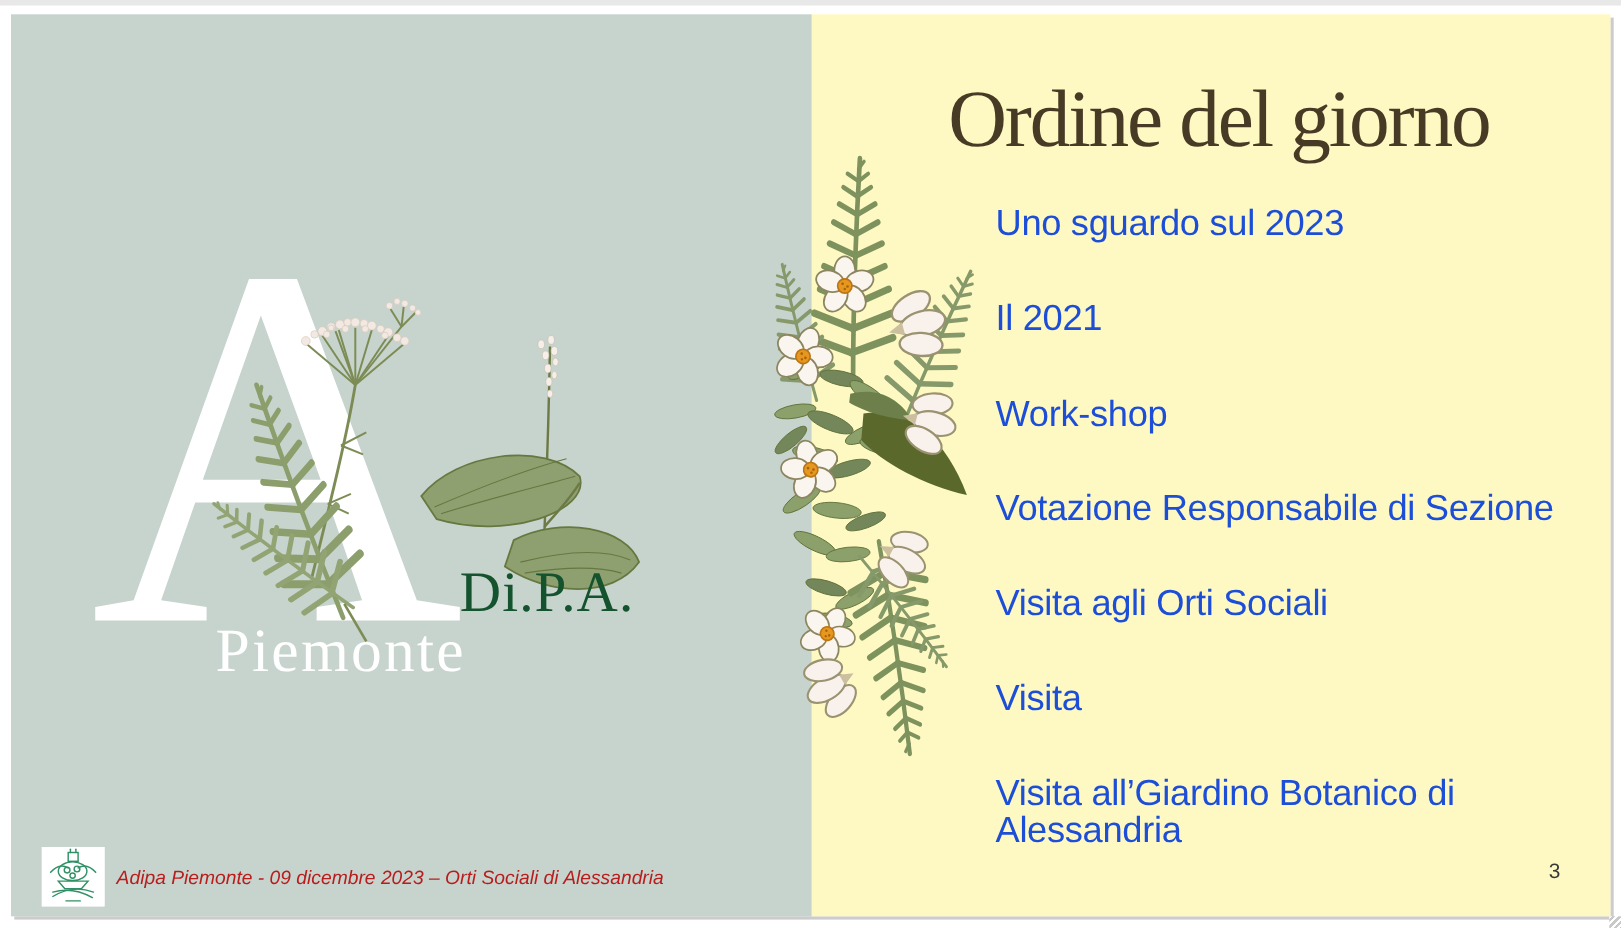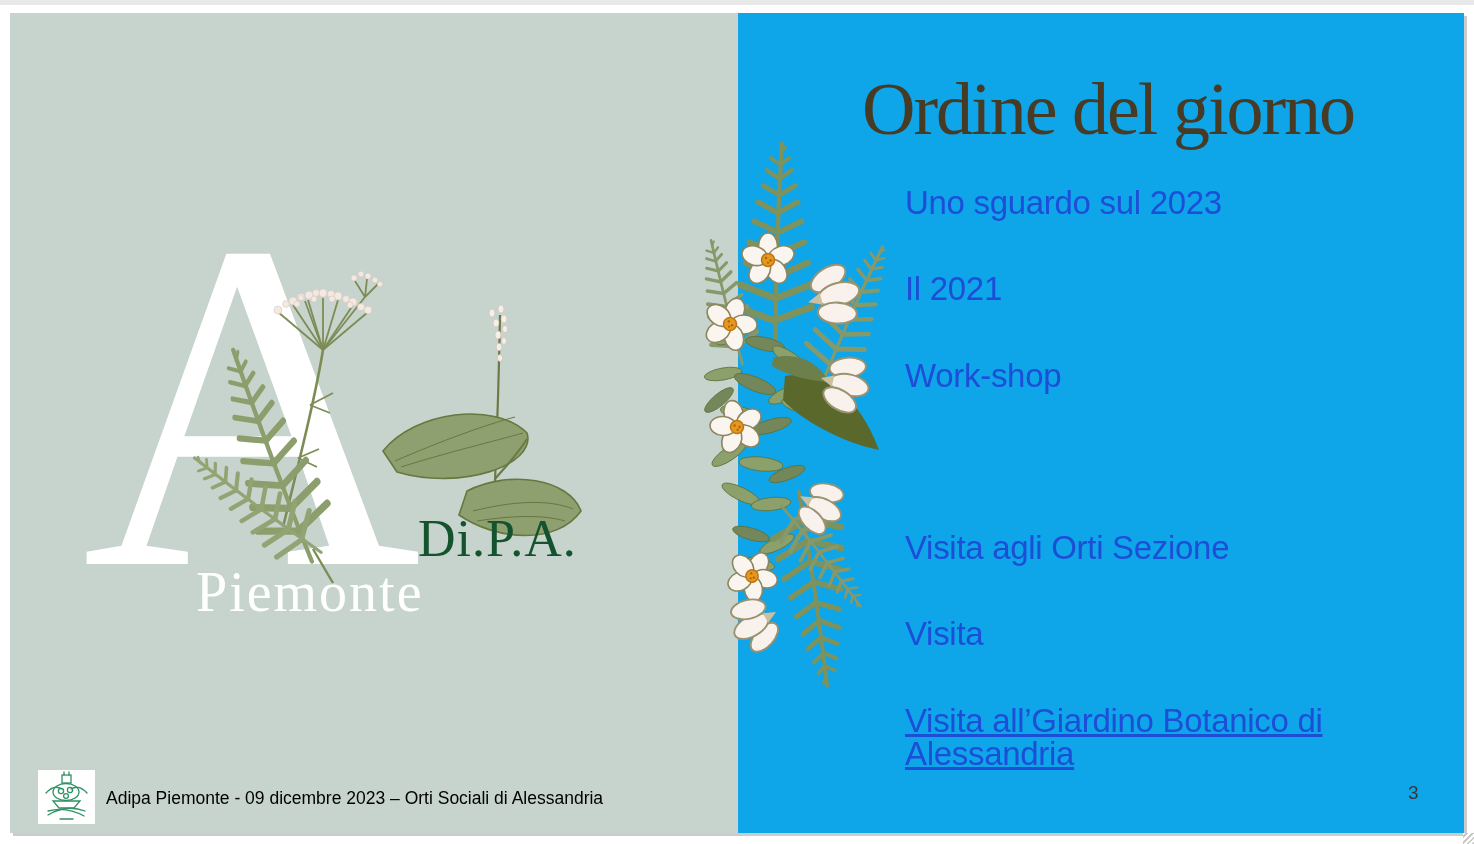--- a/index.html
+++ b/index.html
@@ -6,21 +6,21 @@
   body{
     width:1474px;height:844px;position:relative;overflow:hidden;
     background:#ffffff;font-family:"Liberation Sans",sans-serif;
   }
   .top-strip{position:absolute;left:0;top:0;width:1474px;height:5px;background:#e8e8e8;}
   .slide{
     position:absolute;left:10px;top:13px;width:1454px;height:820px;
     background:#ffffff;box-shadow:3px 3px 0 #cccccc;
   }
   .left-panel{position:absolute;left:0;top:0;width:728px;height:820px;background:#c6d4cd;overflow:hidden;}
-  .right-panel{position:absolute;left:728px;top:0;width:726px;height:820px;background:#0ea5e9;}
+  .right-panel{position:absolute;left:728px;top:0;width:726px;height:820px;background:#fef9c3;}
   .big-a{
     position:absolute;left:72px;top:158px;line-height:1;
     font-family:"Liberation Serif",serif;font-size:470px;color:#ffffff;
   }
   .dipa{
     position:absolute;left:408px;top:500px;line-height:1;
     font-family:"Liberation Serif",serif;font-size:52px;color:#14532d;letter-spacing:1px;
   }
   .piemonte{
     position:absolute;left:186px;top:551px;line-height:1;
@@ -28,21 +28,21 @@
   }
   .slide-title{
     position:absolute;left:852px;top:59px;line-height:1;
     font-family:"Liberation Serif",serif;font-size:74px;color:#483b26;letter-spacing:-2px;
   }
   .agenda-item{
     position:absolute;left:895px;line-height:1;
     font-size:33px;color:#1d4ed8;letter-spacing:-0.3px;
   }
   .footer-logo{position:absolute;left:28px;top:757px;width:57px;height:54px;background:#ffffff;}
-  .footer-text{position:absolute;left:96px;top:777px;line-height:1;font-size:17.5px;color:#000000;}
+  .footer-text{position:absolute;left:96px;top:777px;line-height:1;font-size:17.5px;color:#b91c1c;font-style:italic;}
   .page-number{position:absolute;left:1398px;top:770px;line-height:1;font-size:19px;color:#383838;}
   svg{display:block;overflow:visible;}
   .left-botanicals{position:absolute;left:195px;top:240px;}
   .divider-botanicals{position:absolute;left:685px;top:135px;z-index:5;}
   .resize-grip{
     position:absolute;right:0;bottom:0;width:11px;height:11px;
     background:repeating-linear-gradient(135deg,#ffffff 0 2px,#c9c9c9 2px 4px);
   }
 </style>
 </head>
@@ -196,23 +196,24 @@
     <div class="footer-text">Adipa Piemonte - 09 dicembre 2023 – Orti Sociali di Alessandria</div>
   </div>
 
   <div class="right-panel">
     <div class="slide-title" style="left:124px;">Ordine del giorno</div>
   </div>
 
   <div class="agenda-item" style="top:173px;">Uno sguardo sul 2023</div>
   <div class="agenda-item" style="top:259px;">Il 2021</div>
   <div class="agenda-item" style="top:346px;text-align:right;">Work-shop</div>
-  <div class="agenda-item" style="top:518px;">Visita agli Orti Sezione</div>
+  <div class="agenda-item" style="top:432px;">Votazione Responsabile di Sezione</div>
+  <div class="agenda-item" style="top:518px;">Visita agli Orti Sociali</div>
   <div class="agenda-item" style="top:604px;">Visita</div>
-  <div class="agenda-item" style="top:691px;text-decoration:underline;">Visita all’Giardino Botanico di Alessandria</div>
+  <div class="agenda-item" style="top:691px;">Visita all’Giardino Botanico di Alessandria</div>
 
   <svg class="divider-botanicals" width="185" height="552" viewBox="0 0 185 552">
 
     <use href="#frond" transform="translate(78,192) scale(1.25,1.38)" style="color:#7e925e"></use>
     <use href="#frond" transform="translate(128,228) rotate(22) scale(0.95,1.0)" style="color:#86996a"></use>
     <use href="#frond" transform="translate(44,210) rotate(-16) scale(0.8,0.85)" style="color:#86996a"></use>
 
     <g stroke="#5f7038" stroke-width="0.8">
       <ellipse cx="40" cy="185" rx="21" ry="6.5" fill="#8ba06b" transform="rotate(-30 40 185)"></ellipse>
       <ellipse cx="70" cy="196" rx="20" ry="6.5" fill="#74875a" transform="rotate(12 70 196)"></ellipse>

